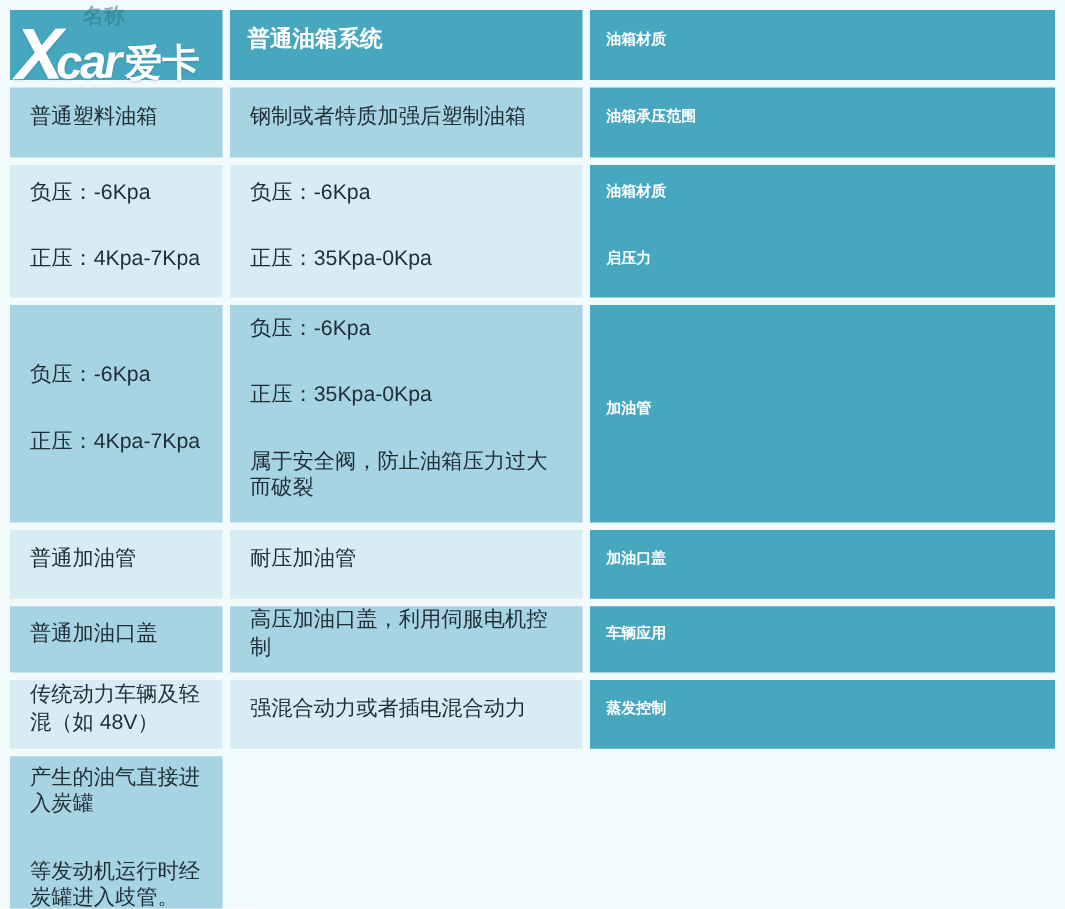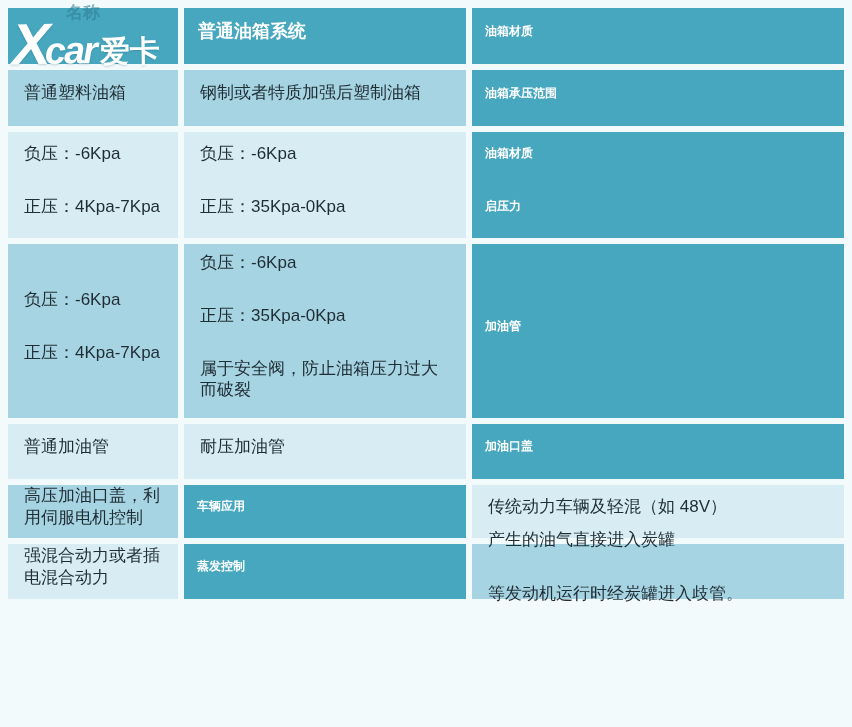--- a/index.html
+++ b/index.html
@@ -129,20 +129,23 @@
       <div class="cell-line">普通加油管</div>
     </div>
   <div class="cell light">
       <div class="cell-line">耐压加油管</div>
     </div>
 
   <div class="cell label">
       <div class="cell-line">加油口盖</div>
     </div>
   <div class="cell medium">
+      <div class="cell-line">普通加油口盖</div>
+    </div>
+  <div class="cell medium">
       <div class="cell-line">高压加油口盖，利用伺服电机控制</div>
     </div>
 
   <div class="cell label">
       <div class="cell-line">车辆应用</div>
     </div>
   <div class="cell light">
       <div class="cell-line">传统动力车辆及轻混（如 48V）</div>
     </div>
   <div class="cell light">

